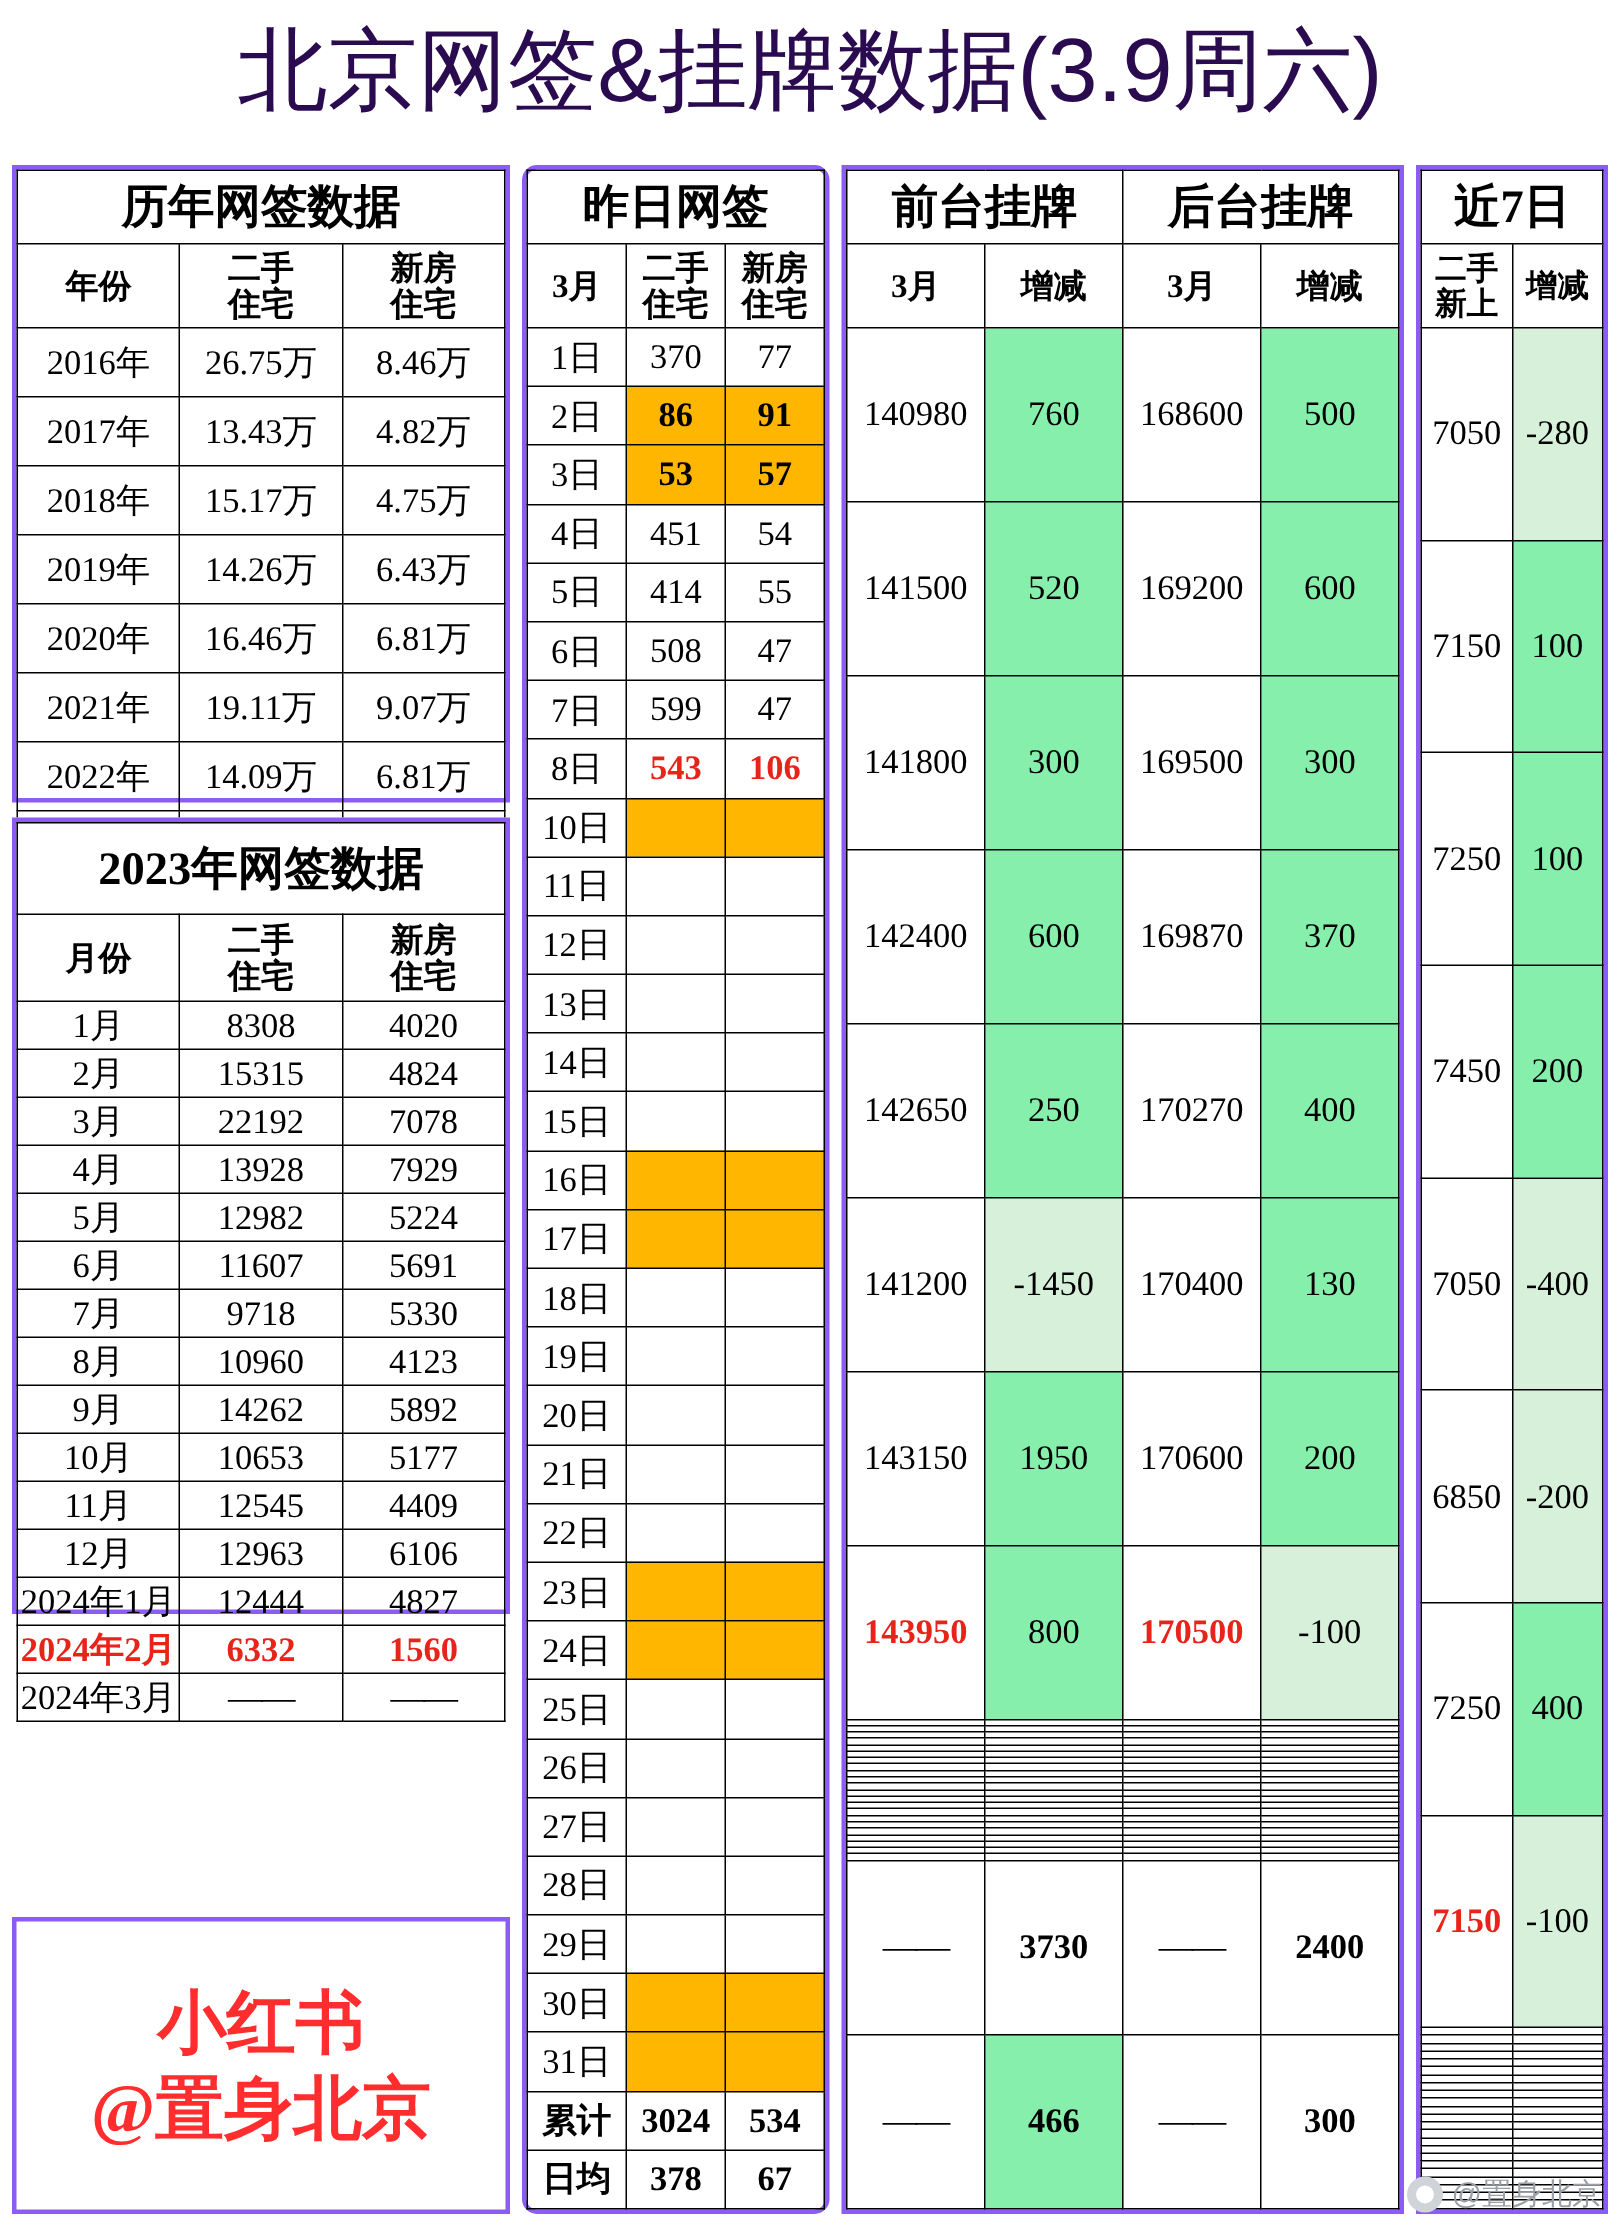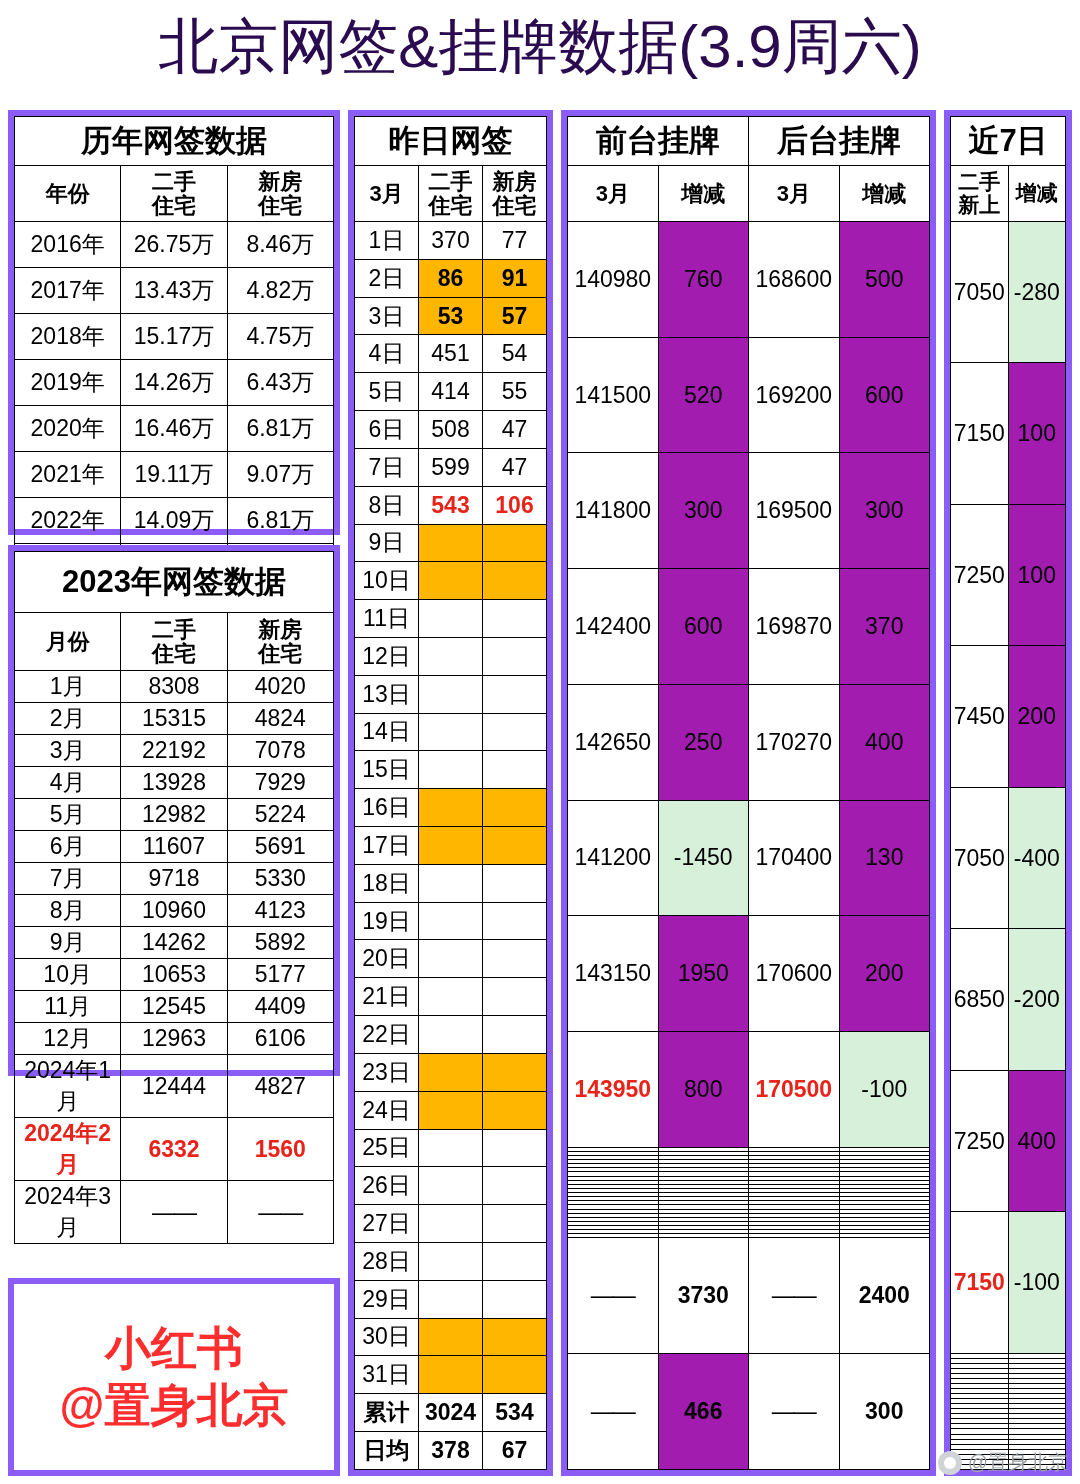--- a/index.html
+++ b/index.html
@@ -10,38 +10,38 @@
     position:relative;
     overflow:hidden;
   }
   .title{
     position:absolute;left:0;top:4px;width:1080px;height:86px;
     display:flex;align-items:center;justify-content:center;
     font-size:60px;font-weight:normal;color:#2b0b4f;
     letter-spacing:0px;
     white-space:nowrap;
   }
-  .panel{position:absolute;border:6px solid #8b5cf6;background:#fff;box-sizing:border-box;}
+  .panel{position:absolute;border:3px solid #8b5cf6;background:#fff;box-sizing:border-box;font-family:Liberation Serif, serif;}
   table{border-collapse:collapse;width:100%;height:100%;table-layout:fixed;}
   td,th{border:1px solid #000;text-align:center;vertical-align:middle;font-size:23px;color:#000;padding:0;}
   .hdr-big{font-size:31px;font-weight:bold;}
   .hdr{font-size:22px;font-weight:bold;line-height:1.05;}
   .sub{font-size:21px;font-weight:bold;line-height:1.05;}
   .red{color:#e8231a;}
-  .pink{background:#a21caf;}
+  .pink{background:#86efac;}
   .green{background:#d7f0da;}
   .orange{background:#ffb600;}
   .bold{font-weight:bold;margin-top:36px;}
   .dash{letter-spacing:-1px;}
 
   
   #p-hist{left:8px;top:110px;width:332px;height:425px;}
   #p-2023{left:8px;top:545px;width:332px;height:531px;}
   #p-logo{left:8px;top:1278px;width:332px;height:198px;}
-  #p-yest{left:348px;top:110px;width:205px;height:1366px;}
+  #p-yest{left:348px;top:110px;width:205px;height:1366px;border-radius:10px;}
   #p-front{left:561px;top:110px;width:375px;height:1366px;}
   #p-seven{left:944px;top:110px;width:128px;height:1366px;}
 
   #p-logo .logo-inner{
     width:100%;height:100%;display:flex;flex-direction:column;
     align-items:center;justify-content:center;
     color:#ff2d2d;font-weight:bold;font-size:46px;line-height:1.25;
   }
   .watermark{
     position:absolute;right:12px;bottom:8px;
@@ -278,25 +278,20 @@
           <td>7日</td>
           <td>599</td>
           <td>47</td>
         </tr>
     <tr>
           <td>8日</td>
           <td class="red bold">543</td>
           <td class="red bold">106</td>
         </tr>
     <tr>
-          <td>9日</td>
-          <td class="orange"></td>
-          <td class="orange"></td>
-        </tr>
-    <tr>
           <td>10日</td>
           <td class="orange"></td>
           <td class="orange"></td>
         </tr>
     <tr>
           <td>11日</td>
           <td></td>
           <td></td>
         </tr>
     <tr>

